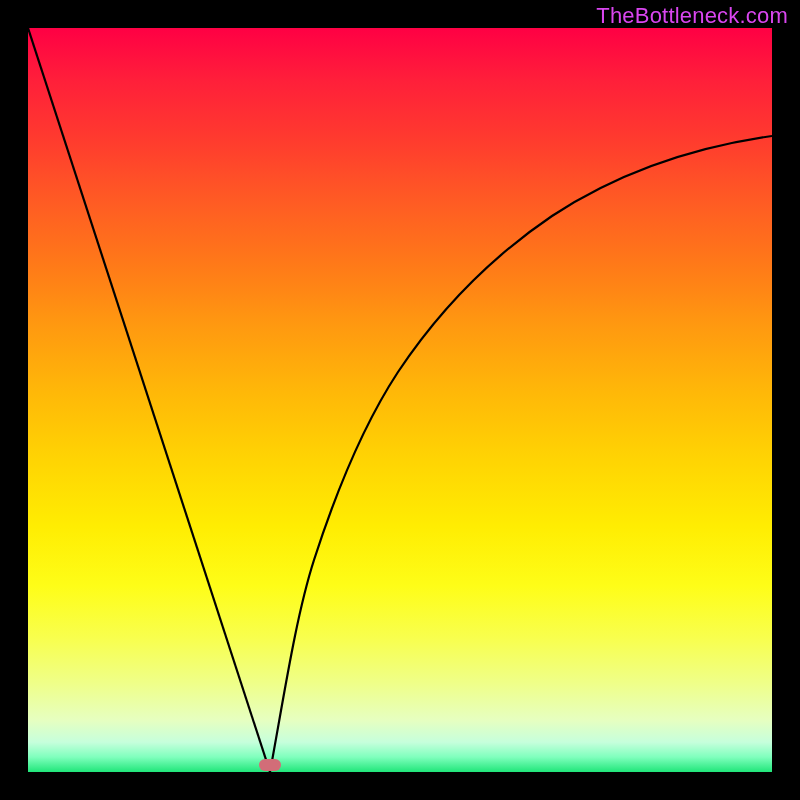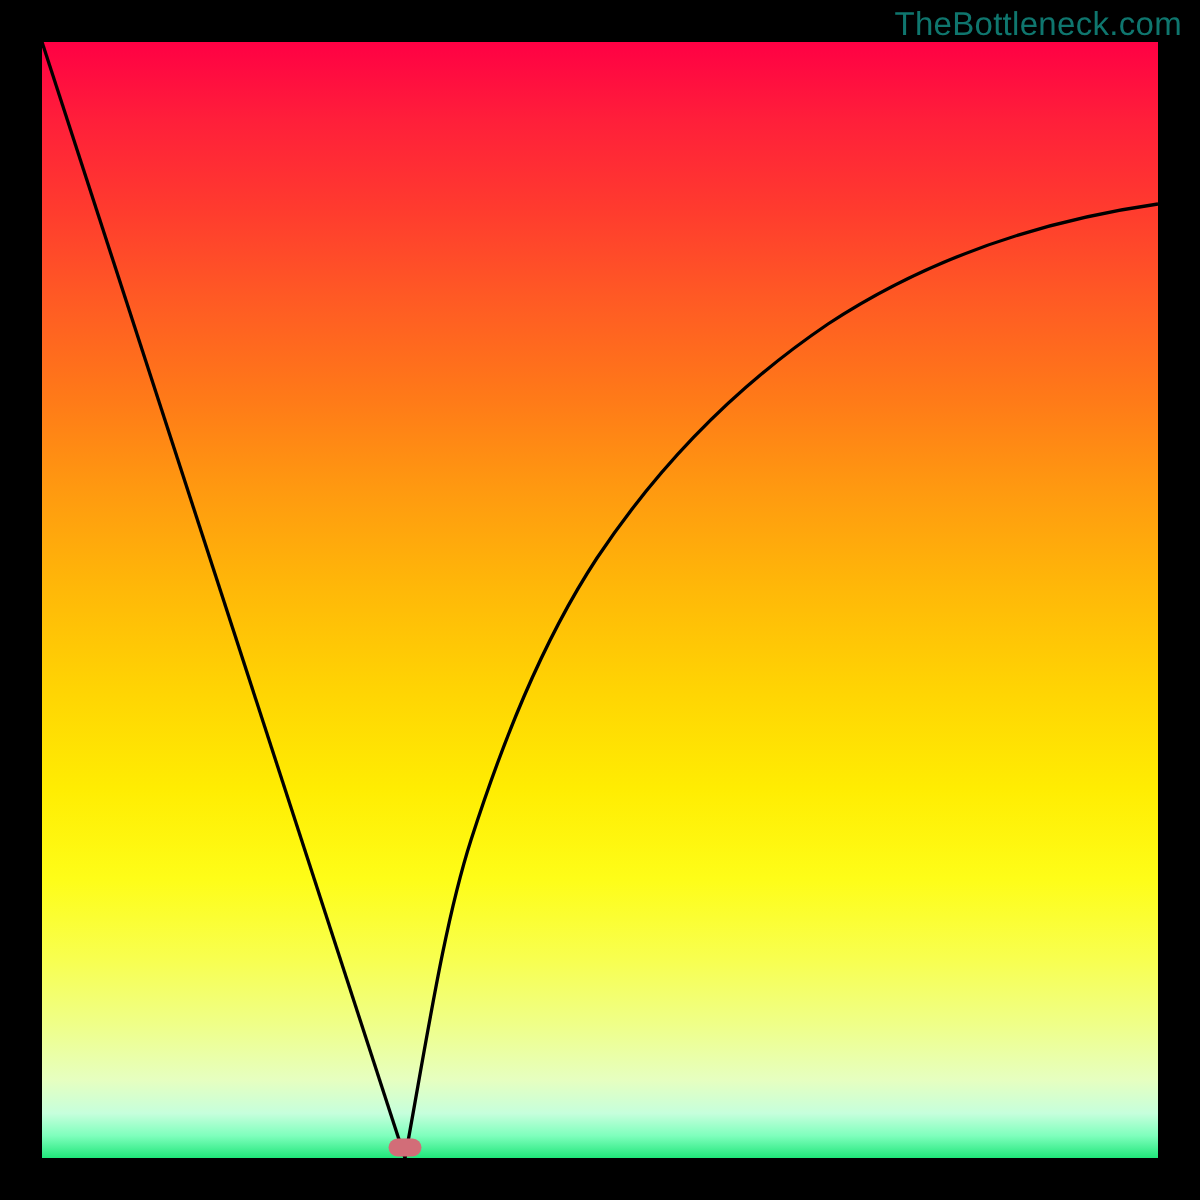--- a/index.html
+++ b/index.html
@@ -57,21 +57,21 @@
     height: 12px;
     border-radius: 6px;
     background: #d26d78;
     left: 231px;
     top: 731px;
   }
   .watermark {
     position: absolute;
     top: 3px;
     right: 12px;
-    color: #0f766e;
+    color: #d946ef;
     font-size: 22px;
     letter-spacing: 0.2px;
     font-weight: 500;
     margin-left: 17px;
   }
 </style>
 </head>
 <body>
 
 <div class="frame">

